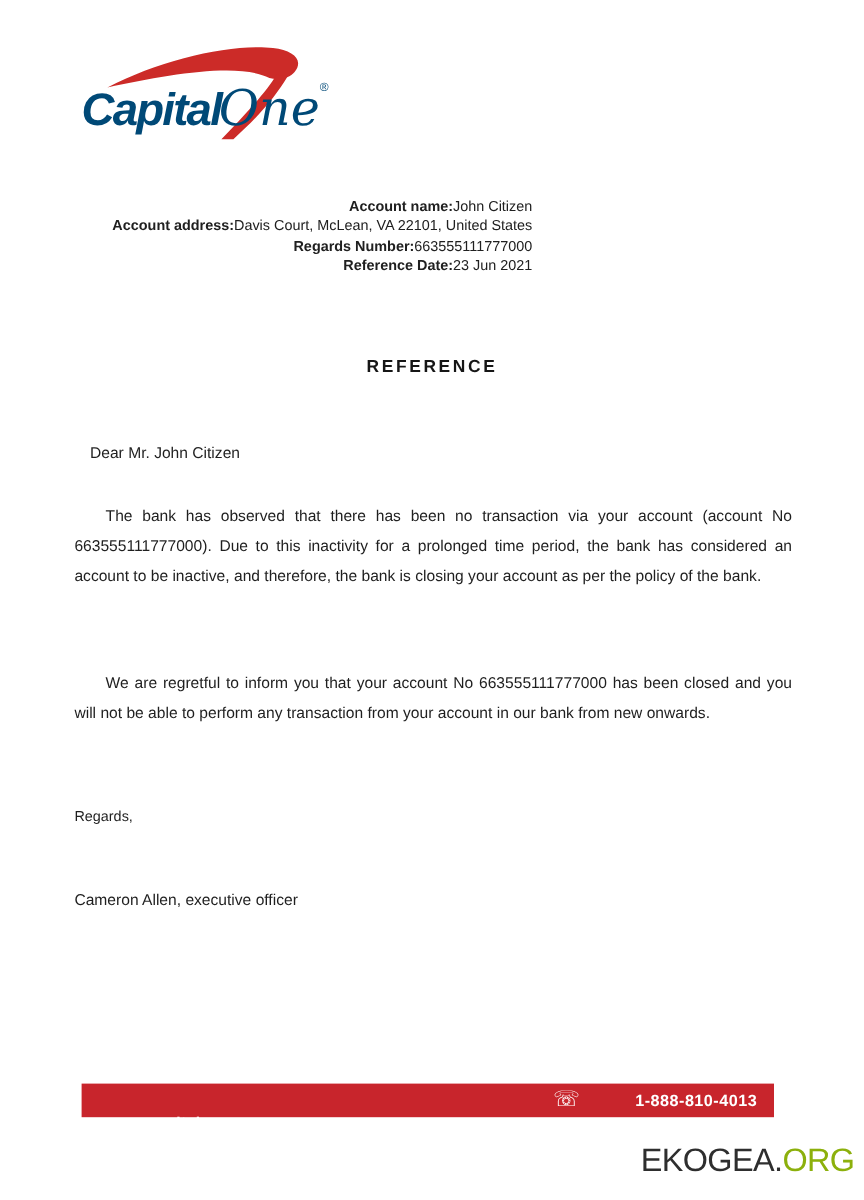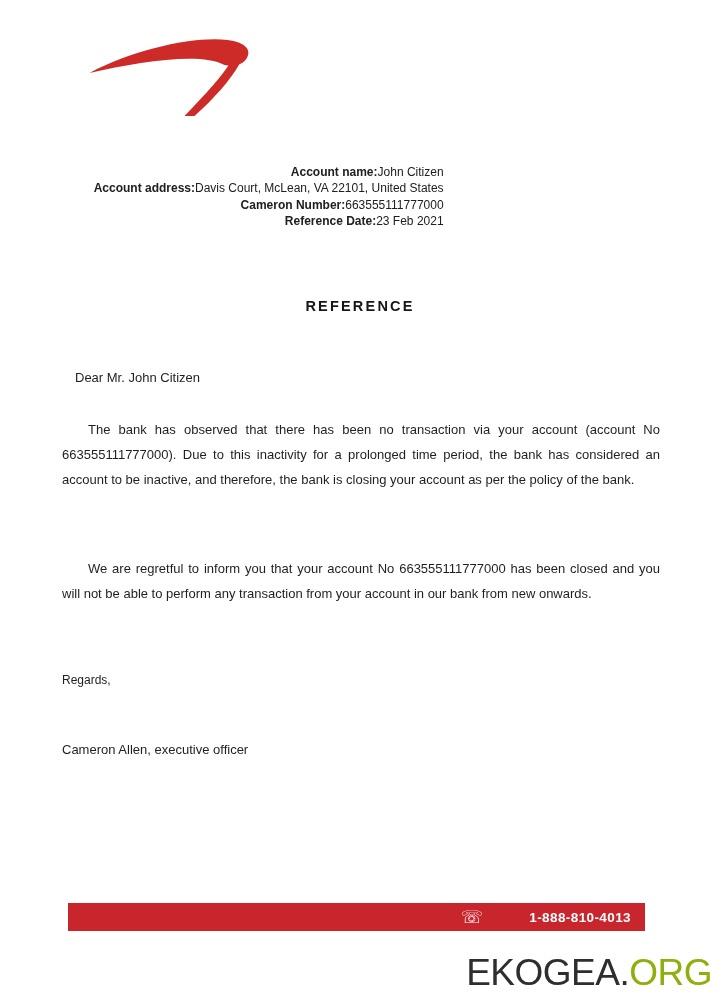--- a/index.html
+++ b/index.html
@@ -64,50 +64,53 @@
     color:#ffffff;
   }
   .footer-site { font-weight:bold; font-size:13px; padding-left:21px; letter-spacing:0.3px;margin-top:36px; }
   .footer-right { margin-left:auto; display:flex; align-items:center; gap:26px; padding-right:14px; }
   .phone-icon { font-size:18px; line-height:1; font-family:"DejaVu Sans", sans-serif; }
   .footer-phone { font-weight:bold; font-size:13.5px; letter-spacing:0.4px;margin-left:20px; }
 
   
   .watermark {
     position:absolute; top:952px; right:8px;
-    font-size:37px; letter-spacing:-0.5px;
+    font-size:27px; letter-spacing:-0.5px;
     white-space:nowrap;
   }
   .wm-dark  { color:#2e2e2e; }
   .wm-green { color:#8CB00C; }
 </style>
 </head>
 <body>
 
 <div class="page">
 
   <div class="logo">
     <svg class="logo-swoosh" viewBox="0 0 235 85" xmlns="http://www.w3.org/2000/svg" aria-hidden="true">
       <path d="M 25,37 C 70,13 130,0 163,4 C 180,6 189,14 181,24 C 177,29 168,31 160,29 C 135,16 75,26 25,37 Z" fill="#CC2B28"></path>
       <path d="M 175,28 C 165,45 150,62 130,80 L 120,80 C 141,58 158,40 166,26 Z" fill="#CC2B28"></path>
     </svg>
+    <div class="logo-text">
+      <span class="logo-capital">Capital</span><span class="logo-one">One</span><span class="logo-reg">®</span>
+    </div>
   </div>
 
   <div class="account-block">
     <div class="acct-row">
       <span class="acct-label">Account name:</span><span class="acct-value">John Citizen</span>
     </div>
     <div class="acct-row">
       <span class="acct-label">Account address:</span><span class="acct-value">Davis Court, McLean, VA 22101, United States</span>
     </div>
     <div class="acct-row">
-      <span class="acct-label">Cameron Number:</span><span class="acct-value">663555111777000</span>
+      <span class="acct-label">Regards Number:</span><span class="acct-value">663555111777000</span>
     </div>
     <div class="acct-row">
-      <span class="acct-label">Reference Date:</span><span class="acct-value">23 Feb 2021</span>
+      <span class="acct-label">Reference Date:</span><span class="acct-value">23 Jun 2021</span>
     </div>
   </div>
 
   <div class="letter-title">REFERENCE</div>
 
   <div class="salutation">Dear Mr. John Citizen</div>
 
   <p class="para para-1">The bank has observed that there has been no transaction via your account (account No 663555111777000). Due to this inactivity for a prolonged time period, the bank has considered an account to be inactive, and therefore, the bank is closing your account as per the policy of the bank.</p>
 
   <p class="para para-2">We are regretful to inform you that your account No 663555111777000 has been closed and you will not be able to perform any transaction from your account in our bank from new onwards.</p>

